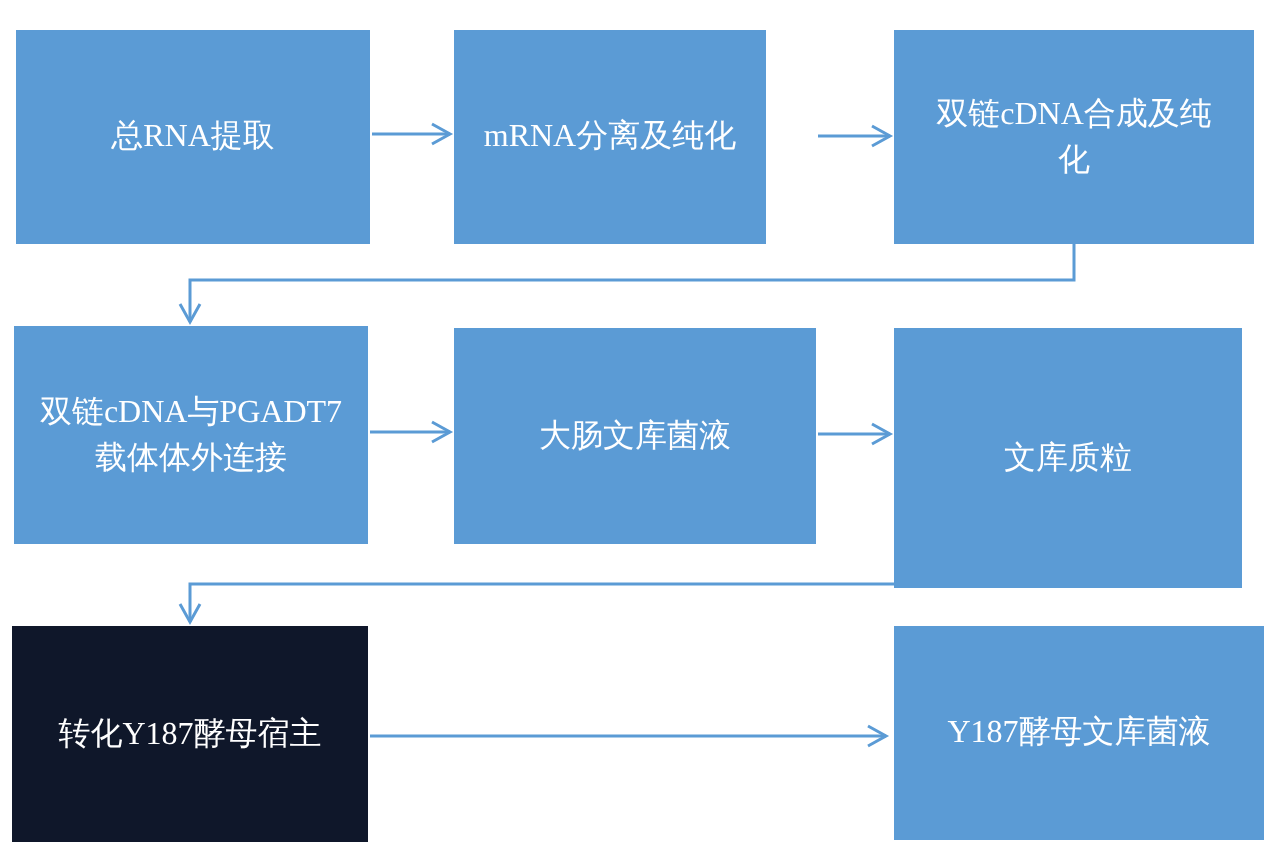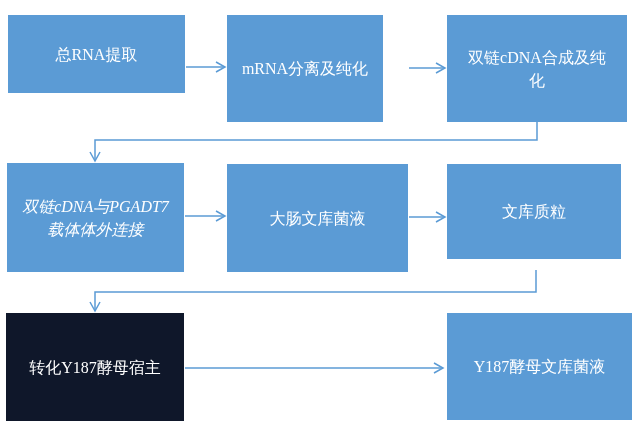--- a/index.html
+++ b/index.html
@@ -60,23 +60,23 @@
       <g>
         <polyline points="536,270 536,292 95,292 95,311" fill="none" stroke="#5b9bd5" stroke-width="1.5"></polyline>
         <path d="M 90 302 L 95 311 L 100 302" fill="none" stroke="#5b9bd5" stroke-width="1.5"></path>
       </g>
       <g>
         <polyline points="185,368 443,368" fill="none" stroke="#5b9bd5" stroke-width="1.5"></polyline>
         <path d="M 434 363 L 443 368 L 434 373" fill="none" stroke="#5b9bd5" stroke-width="1.5"></path>
       </g>
     </svg>
 
-<div class="flow-node" style="left: 8px; top: 15px; width: 177px; height: 78px; background: rgb(91, 155, 213); color: rgb(255, 255, 255);">总RNA提取</div>
+<div class="flow-node" style="left: 8px; top: 15px; width: 177px; height: 107px; background: rgb(91, 155, 213); color: rgb(255, 255, 255);">总RNA提取</div>
     <div class="flow-node" style="left: 227px; top: 15px; width: 156px; height: 107px; background: rgb(91, 155, 213); color: rgb(255, 255, 255);">mRNA分离及纯化</div>
     <div class="flow-node" style="left: 447px; top: 15px; width: 180px; height: 107px; background: rgb(91, 155, 213); color: rgb(255, 255, 255);">双链cDNA合成及纯
 化</div>
-    <div class="flow-node" style="left: 7px; top: 163px; width: 177px; height: 109px; background: rgb(91, 155, 213); color: rgb(255, 255, 255); font-style: italic;">双链cDNA与PGADT7
+    <div class="flow-node" style="left: 7px; top: 163px; width: 177px; height: 109px; background: rgb(91, 155, 213); color: rgb(255, 255, 255);">双链cDNA与PGADT7
 载体体外连接</div>
     <div class="flow-node" style="left: 227px; top: 164px; width: 181px; height: 108px; background: rgb(91, 155, 213); color: rgb(255, 255, 255); font-family: Liberation Serif, serif;">大肠文库菌液</div>
-    <div class="flow-node" style="left: 447px; top: 164px; width: 174px; height: 95px; background: rgb(91, 155, 213); color: rgb(255, 255, 255);">文库质粒</div>
+    <div class="flow-node" style="left: 447px; top: 164px; width: 174px; height: 130px; background: rgb(91, 155, 213); color: rgb(255, 255, 255);">文库质粒</div>
     <div class="flow-node" style="left: 6px; top: 313px; width: 178px; height: 108px; background: #0f172a; color: rgb(255, 255, 255);">转化Y187酵母宿主</div>
     <div class="flow-node" style="left: 447px; top: 313px; width: 185px; height: 107px; background: rgb(91, 155, 213); color: rgb(255, 255, 255);">Y187酵母文库菌液</div>
   </div>
 
 </body></html>

